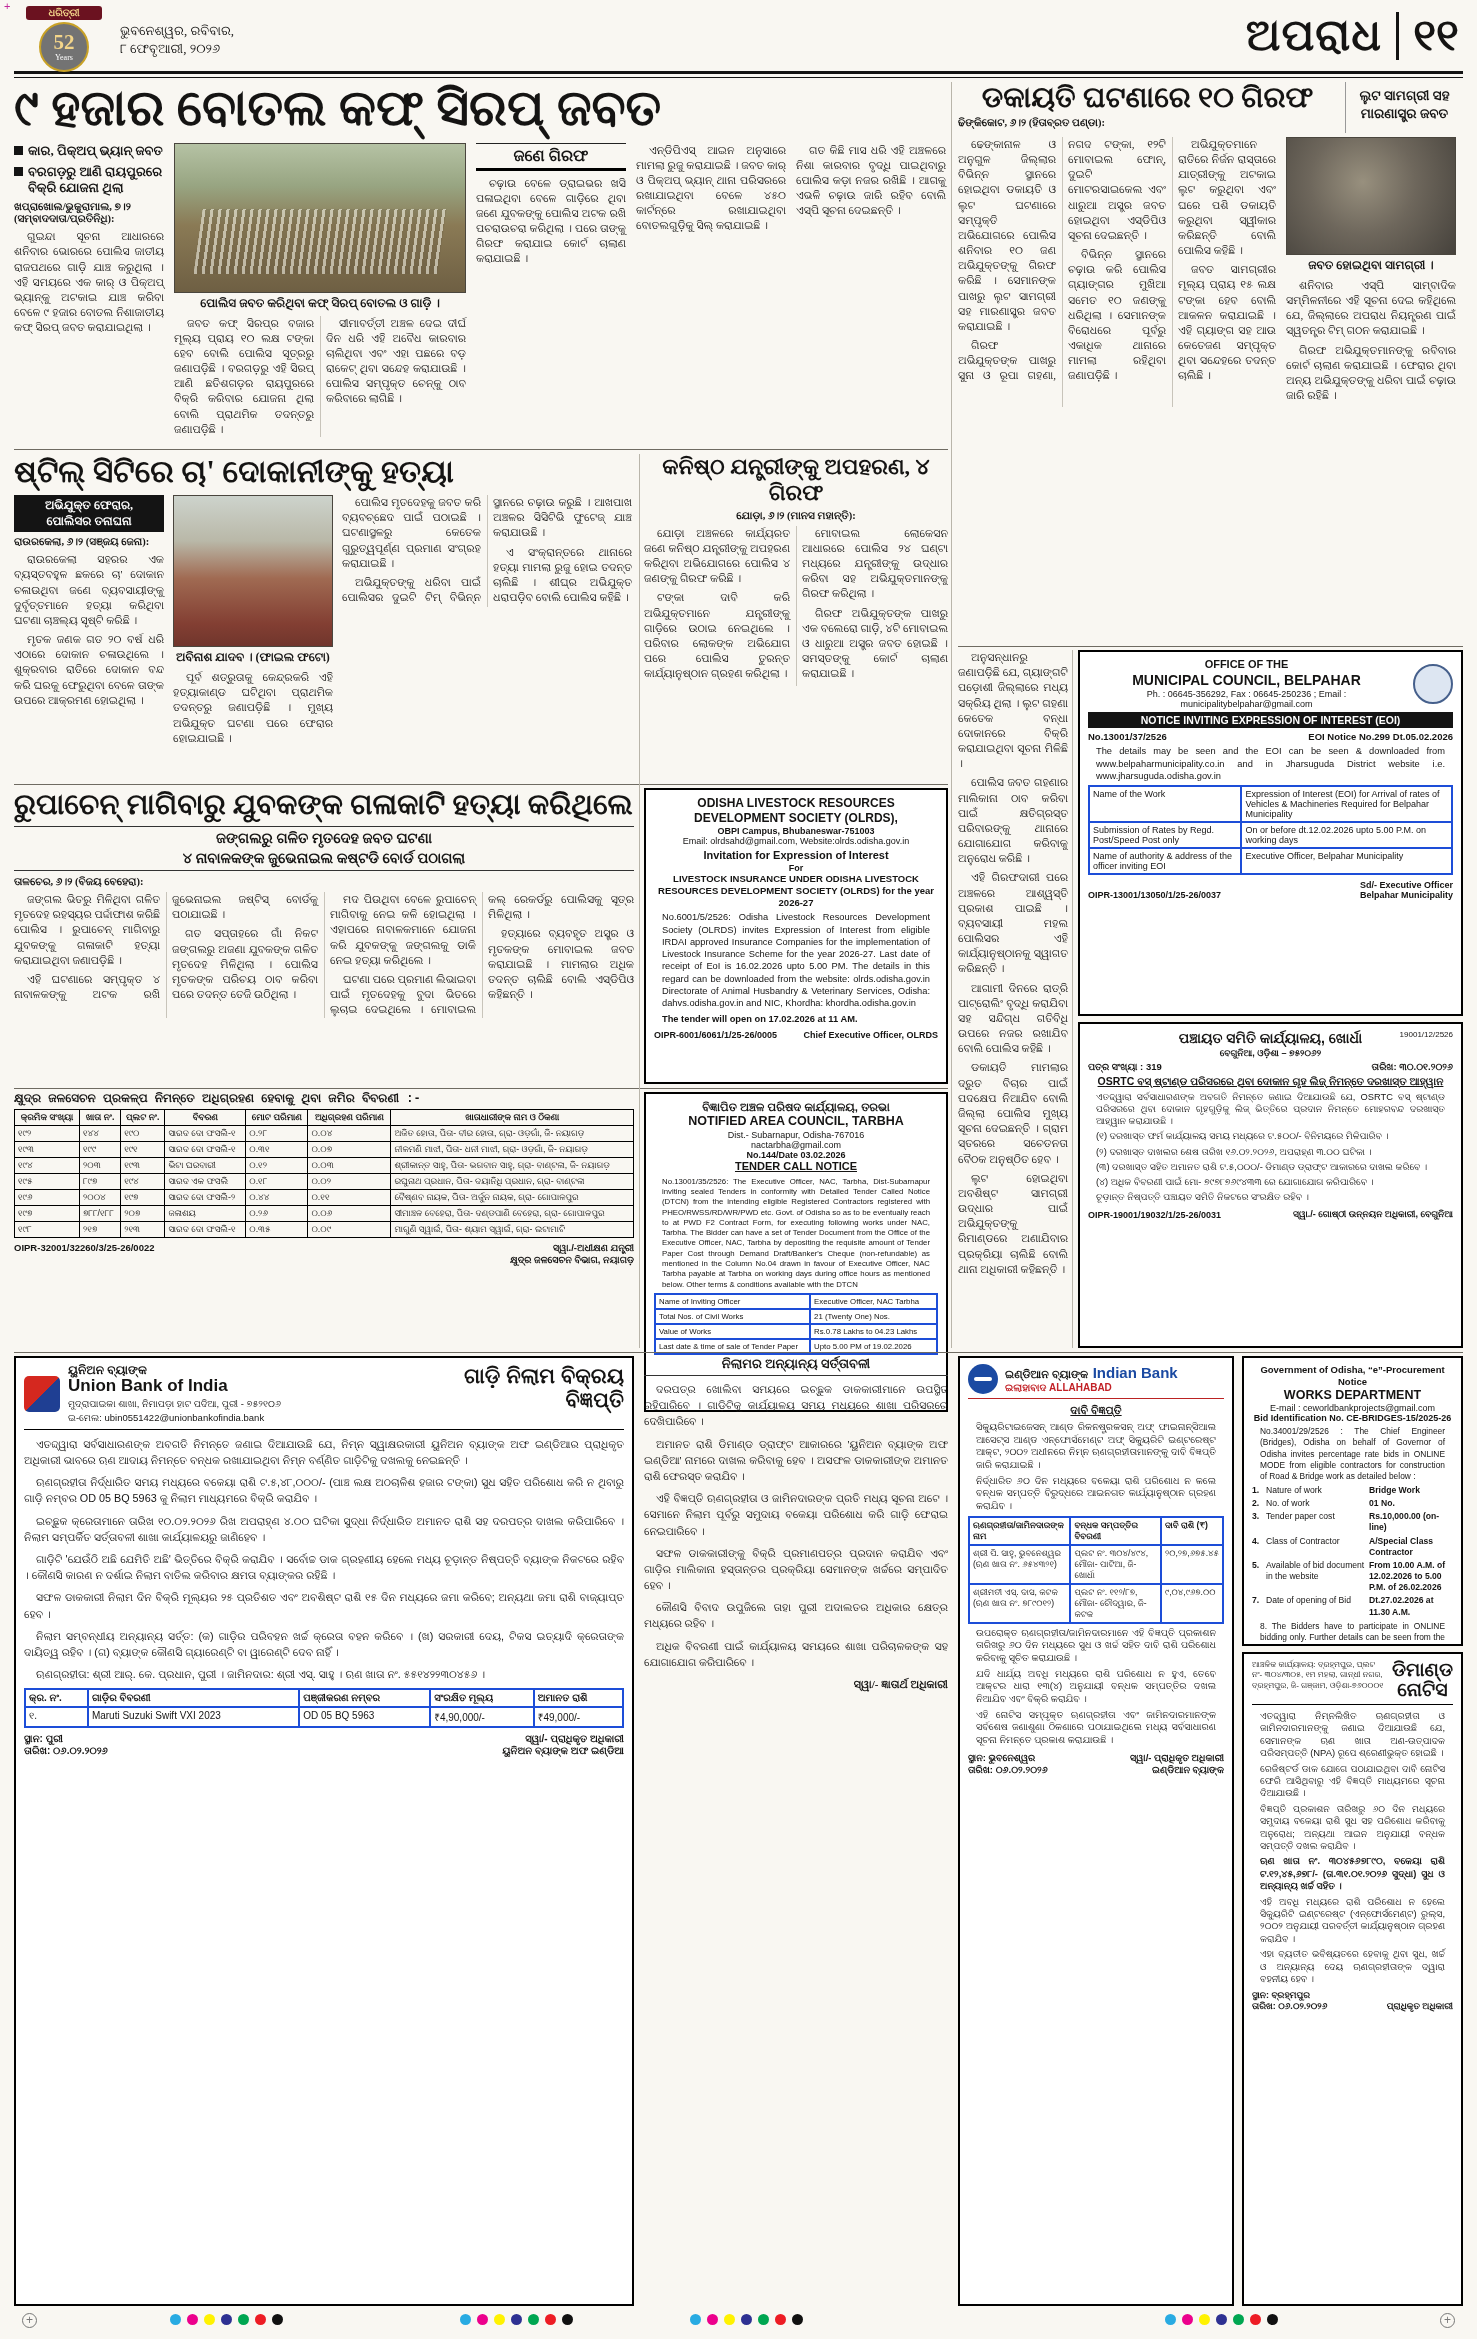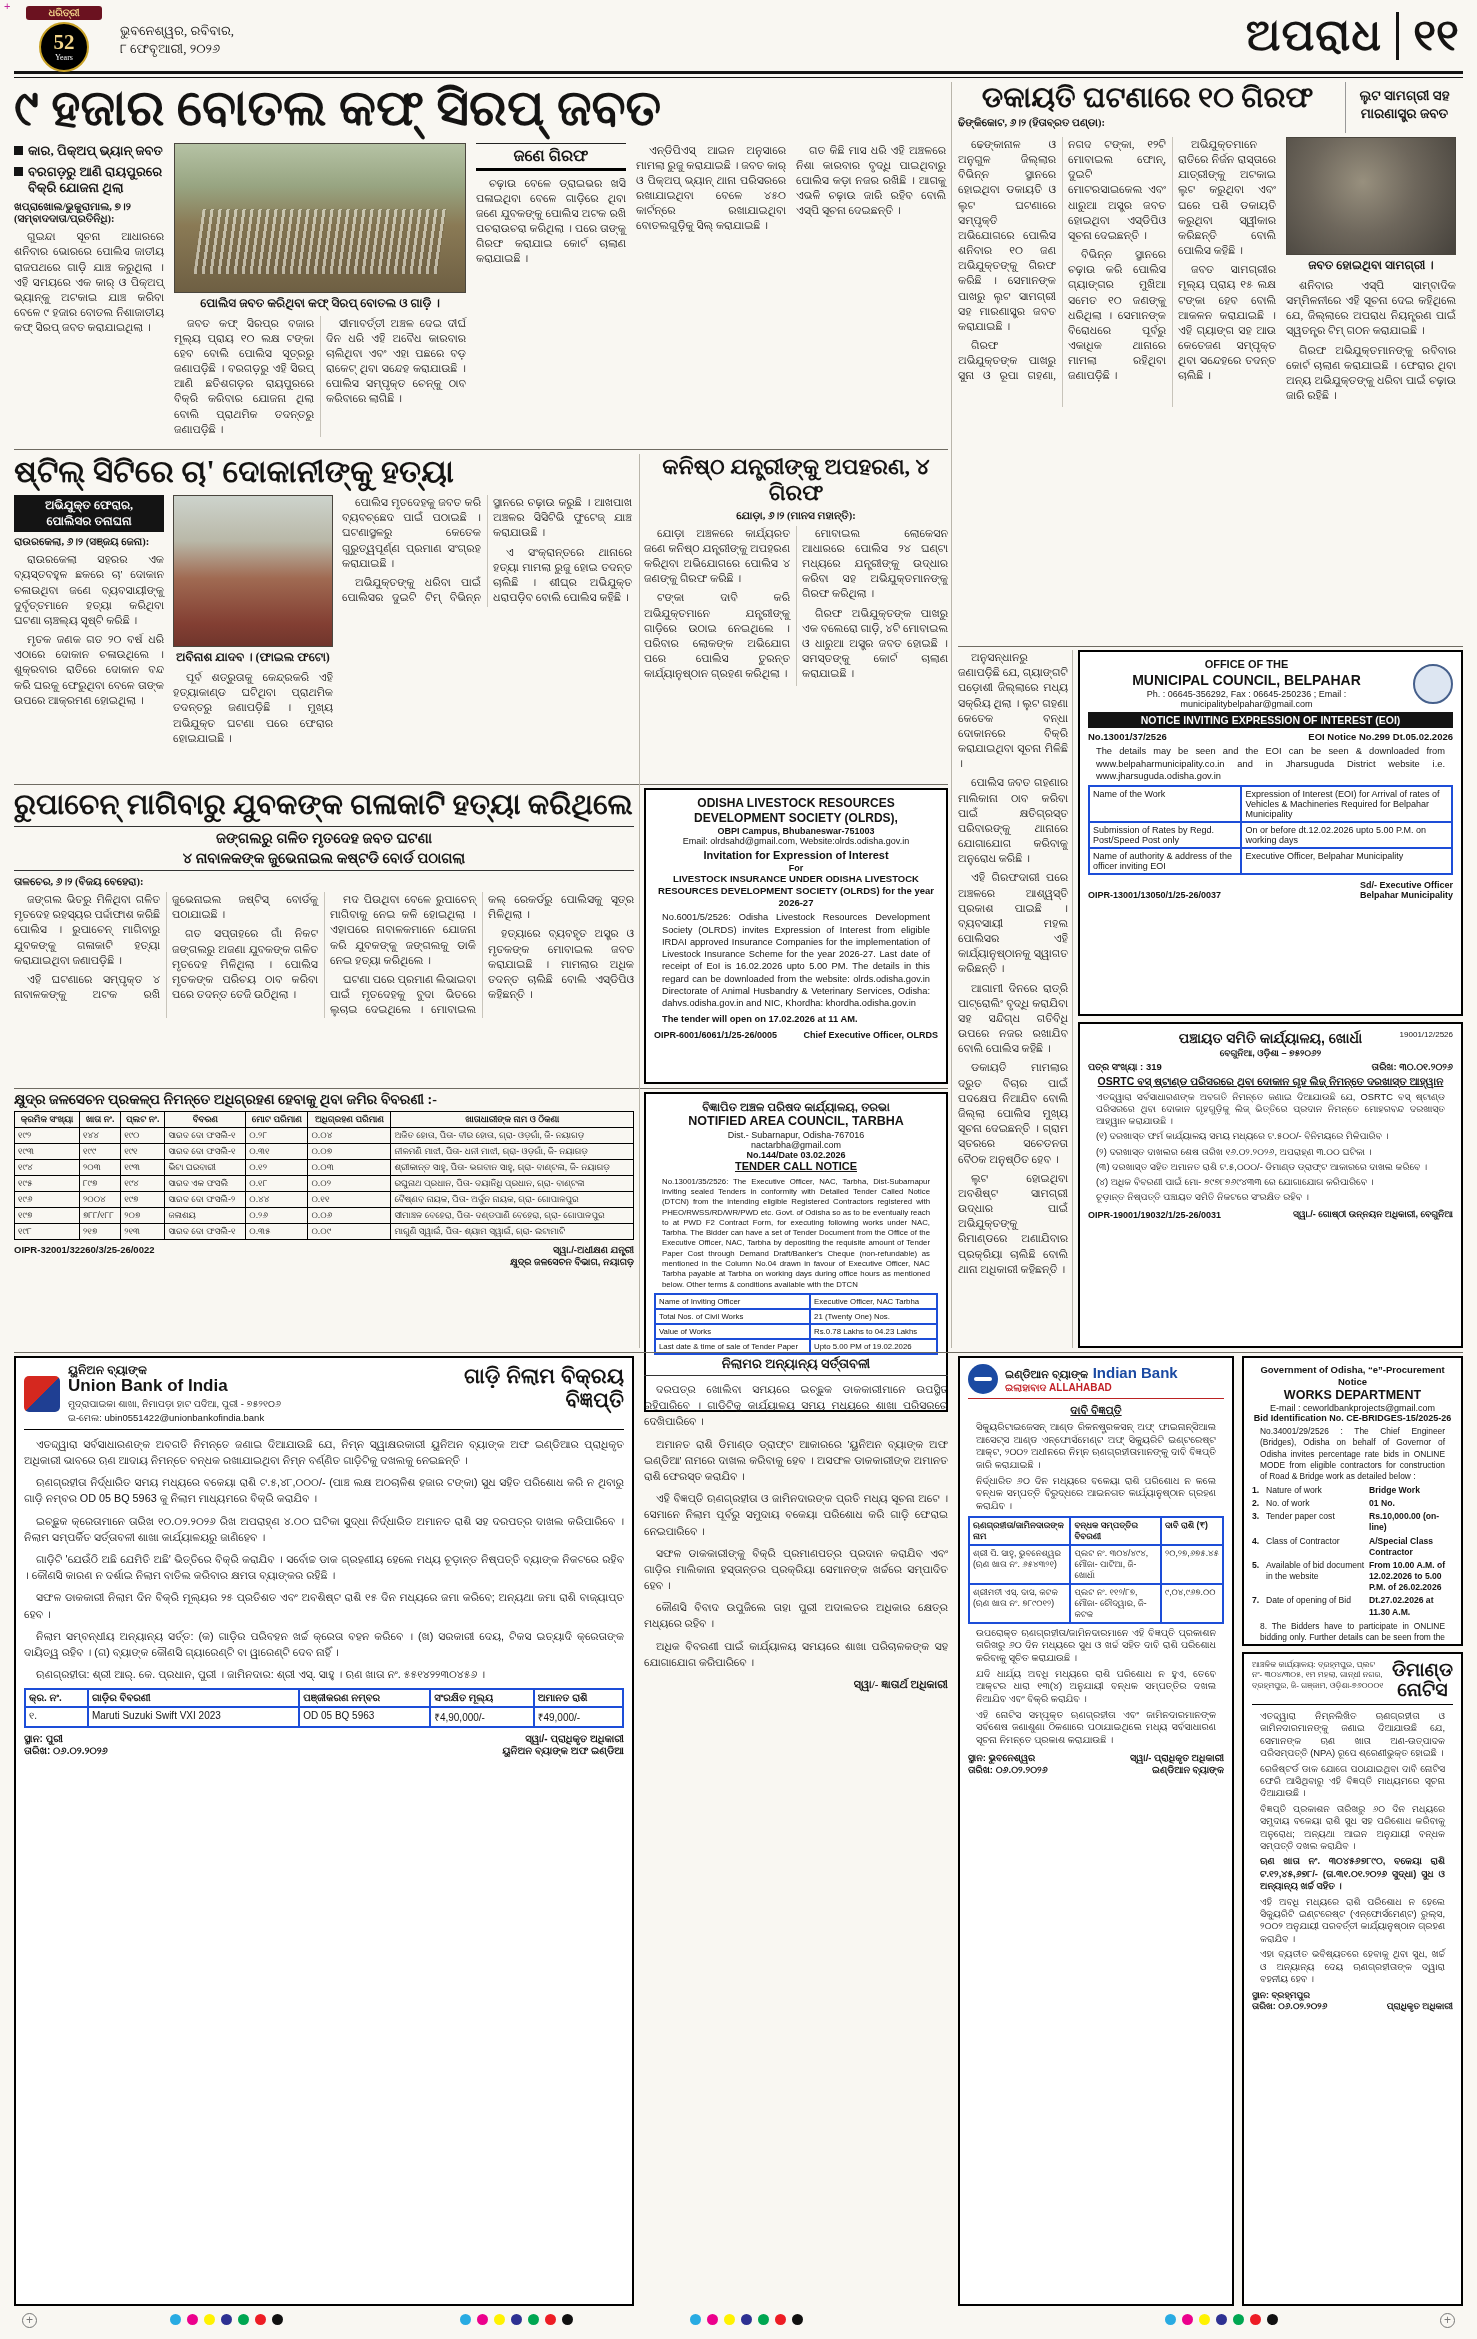--- a/index.html
+++ b/index.html
@@ -5,21 +5,21 @@
   *{margin:0;padding:0;box-sizing:border-box}
   html,body{width:1477px;height:2339px}
   body{position:relative;background:#dcdad4;font-family:"Liberation Serif",serif;color:#151413}
   .page{position:absolute;inset:0;background:#f9f7f2;overflow:hidden}
 
   
   .masthead{position:absolute;left:14px;top:6px;width:1449px;height:68px;border-bottom:3px solid #141414}
   .masthead::after{content:"";position:absolute;left:0;right:0;bottom:-7px;height:1px;background:#141414}
   .badge-wrap{position:absolute;left:12px;top:0;width:76px;text-align:center}
   .badge-ribbon{background:#6b1220;color:#f3d58a;font-size:10px;font-weight:bold;border-radius:3px;padding:1px 2px}
-  .badge-circle{width:50px;height:50px;border-radius:50%;background:#000000;border:2px solid #c9a227;margin:2px auto 0;display:flex;flex-direction:column;align-items:center;justify-content:center;color:#f3d58a}
+  .badge-circle{width:50px;height:50px;border-radius:50%;background:#737373;border:2px solid #c9a227;margin:2px auto 0;display:flex;flex-direction:column;align-items:center;justify-content:center;color:#f3d58a}
   .badge-num{font-size:21px;font-weight:bold;line-height:1}
   .badge-cap{font-size:8px;color:#fff}
   .dateline{position:absolute;left:106px;top:16px;font-size:13px;line-height:1.35}
   .mast-right{position:absolute;right:4px;top:4px;display:flex;align-items:center;gap:14px}
   .section-title{font-size:44px;font-weight:bold;letter-spacing:1px}
   .mast-div{width:3px;height:48px;background:#141414}
   .page-num{font-size:44px;font-weight:bold}
 
   
   .region{position:absolute;overflow:hidden}
@@ -88,21 +88,21 @@
   .r-kho{left:1078px;top:1022px;width:385px;height:326px}
   .r-tar{left:644px;top:1092px;width:304px;height:320px}
   .r-wk{left:1242px;top:1356px;width:221px;height:290px}
   .wk-row{display:flex;font-size:8.6px;line-height:1.3;margin-bottom:2px}
   .wk-no{width:14px;flex:0 0 auto;font-weight:bold}
   .wk-label{flex:1}
   .wk-val{width:84px;flex:0 0 auto;font-weight:bold}
 
   
   .r-tab{left:14px;top:1092px;width:620px;height:256px}
-  .landnote{font-size:14px;font-weight:bold;margin-bottom:3px;font-family:Liberation Serif, serif}
+  .landnote{font-size:12px;font-weight:bold;margin-bottom:3px;font-family:Liberation Mono, monospace}
   .landtable{width:100%;border-collapse:collapse;font-size:8.8px;font-family:"Liberation Sans",sans-serif}
   .landtable td,.landtable th{border:1px solid #000;padding:2px 3px;vertical-align:top}
   .landtable th{text-align:center}
   .land-foot{display:flex;justify-content:space-between;font-size:9.5px;font-weight:bold;margin-top:4px;font-family:"Liberation Sans",sans-serif}
 
   
   .r-ub{left:14px;top:1356px;width:620px;height:950px}
   .ub-head{display:flex;justify-content:space-between;align-items:flex-start;border-bottom:1.5px solid #000;padding-bottom:5px;margin-bottom:6px;gap:8px}
   .ub-logo{width:36px;height:36px;background:linear-gradient(135deg,#d5281f 0 50%,#1f3f93 50% 100%);border-radius:5px;flex:0 0 auto}
   .ub-name-od{font-size:12px;font-weight:bold;line-height:1.1}

